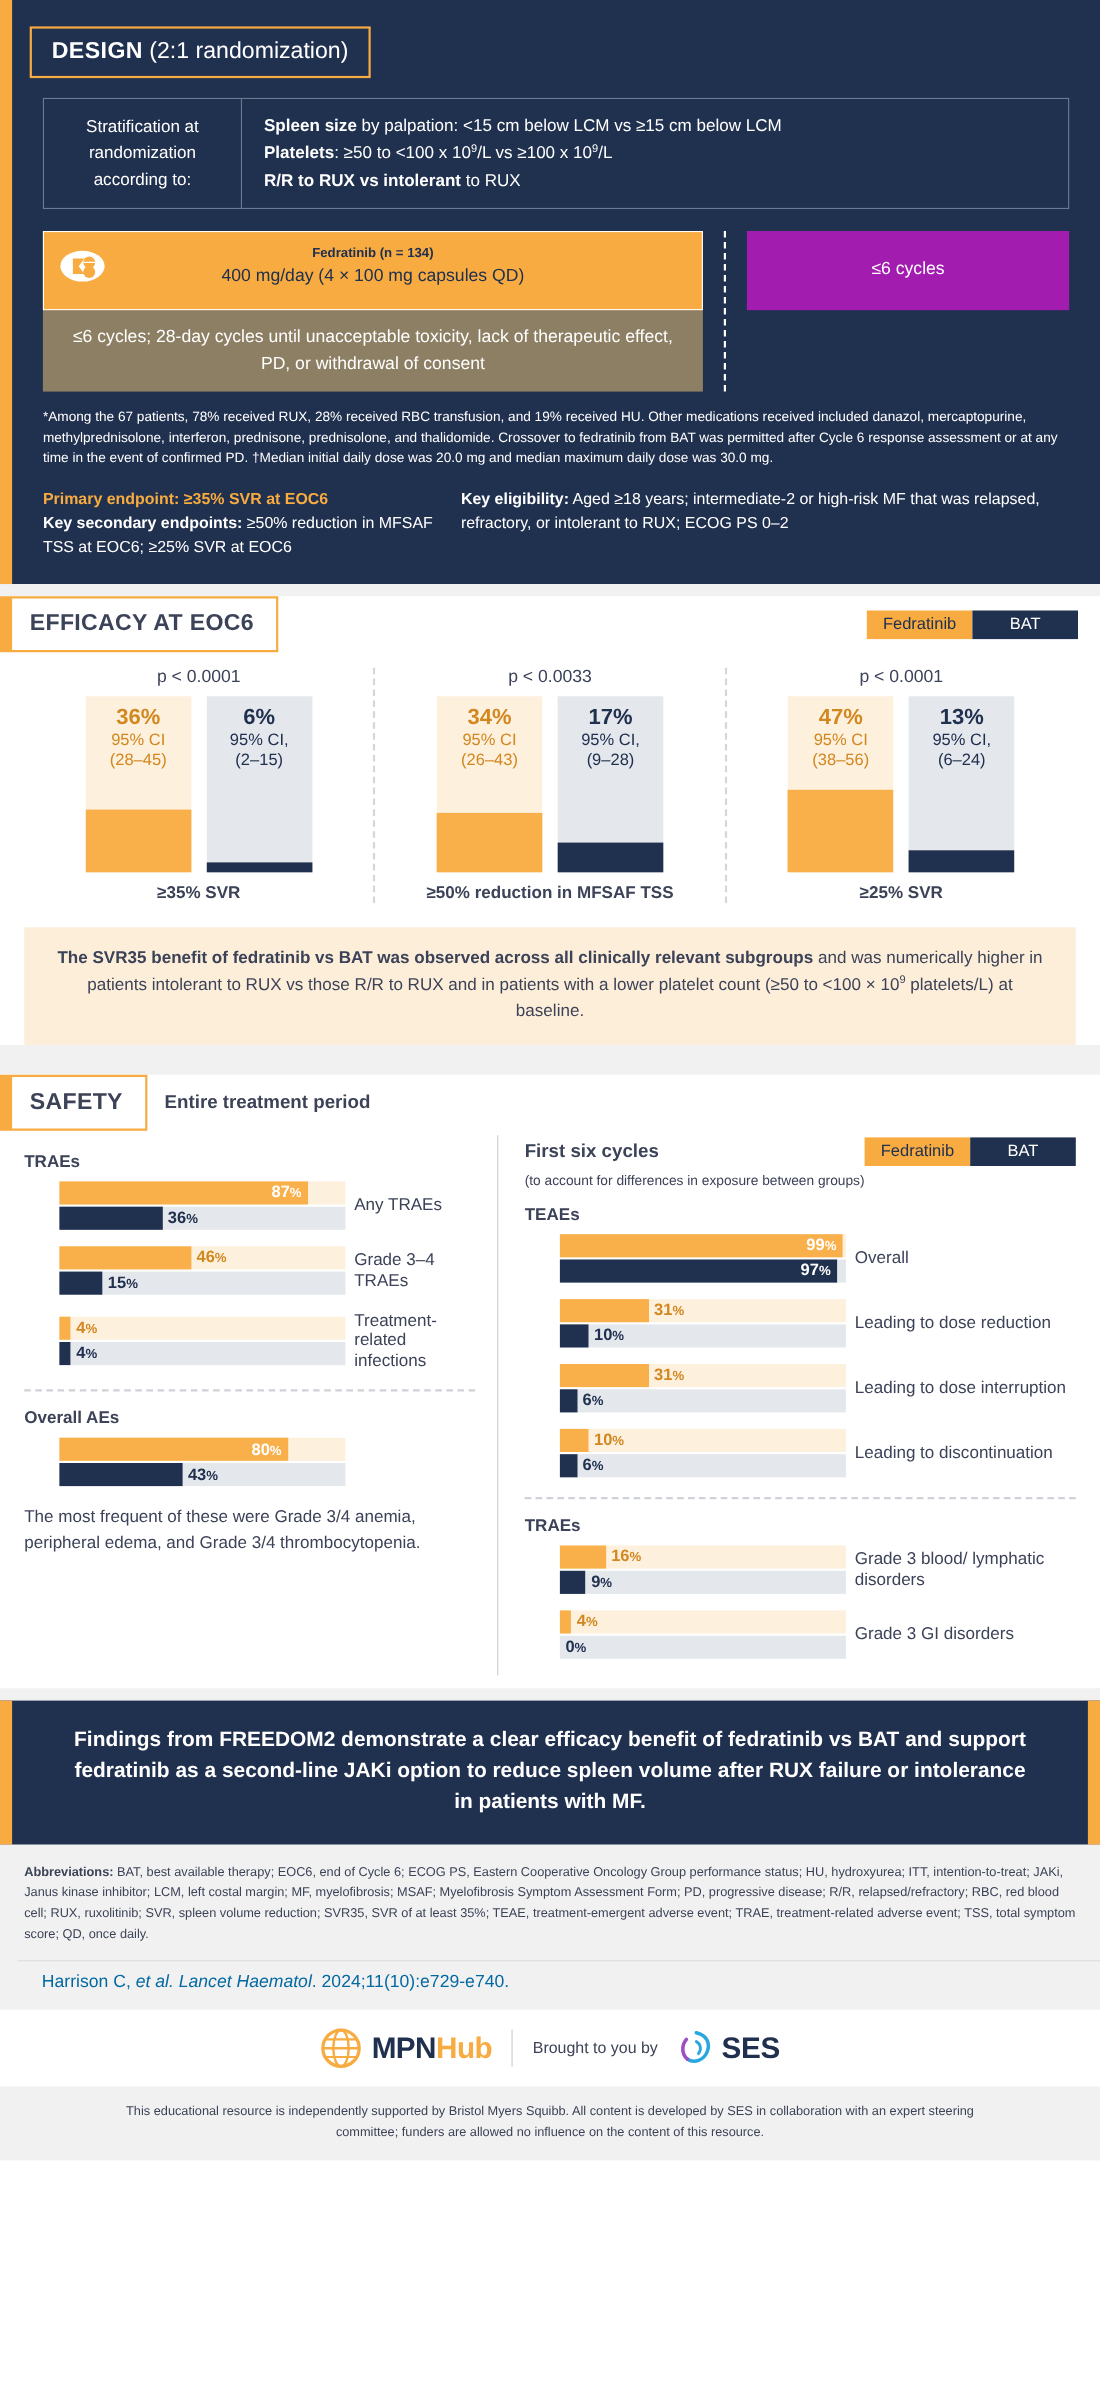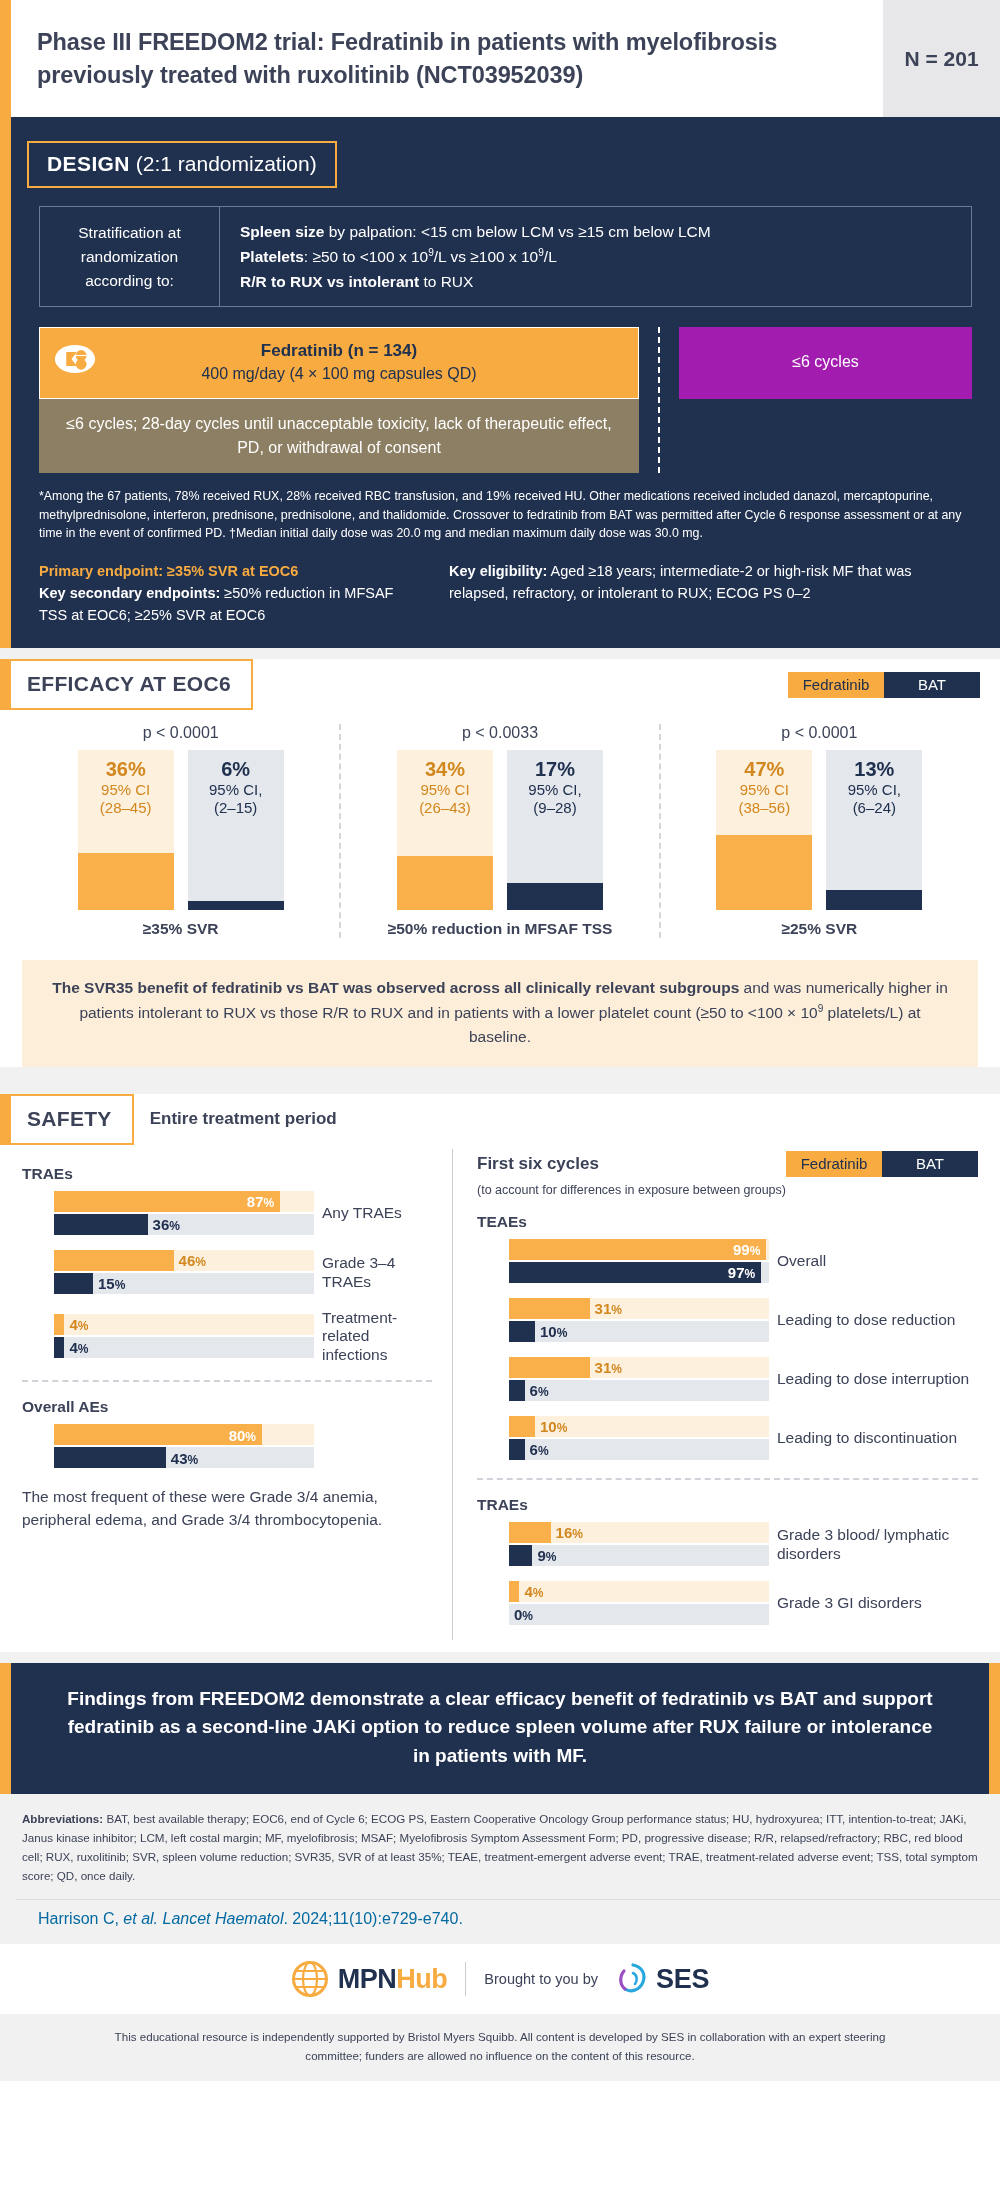--- a/index.html
+++ b/index.html
@@ -96,21 +96,21 @@
     color: #20304f;
     padding: 12px 10px 13px 10px;
     text-align: center;
     position: relative;
     min-height: 72px;
   }
   .pill-icon {
     position: absolute; left: 14px; top: 16px;
     width: 42px; height: 30px;
   }
-  .arm-fed-top .t1 { font-size: 17px; font-weight: bold; line-height: 1.3; text-align: center; }
+  .arm-fed-top .t1 { font-size: 12px; font-weight: bold; line-height: 1.3; text-align: center; }
   .arm-fed-top .t2 { font-size: 16px; margin-top: 3px; }
   .arm-fed-bot {
     background: #8d7f63;
     color: #ffffff;
     padding: 13px 22px 14px 22px;
     text-align: center;
     font-size: 16px;
     line-height: 1.45;
     min-height: 72px;
   }
@@ -146,21 +146,20 @@
   .design-foot {
     margin: 14px 28px 0 28px;
     color: #ffffff;
     font-size: 12.4px;
     line-height: 1.52;
   }
 
   .endpoints {
     display: flex;
     margin: 18px 28px 4px 28px;
-    gap: 30px;
   }
   .ep-left { width: 380px; color: #ffffff; font-size: 14.5px; line-height: 1.5; }
   .ep-left .prim { color: #f7ab40; font-weight: bold; }
   .ep-left b { font-weight: bold; }
   .ep-right { flex: 1; color: #ffffff; font-size: 14.5px; line-height: 1.5; }
   .ep-right b { font-weight: bold; }
 
   
   .section-white { background: #ffffff; }
   .gap { height: 11px; background: #f1f1f1; }
@@ -322,24 +321,20 @@
     font-size: 11.6px;
     color: #3c4257;
     line-height: 1.6;
   }
 </style>
 </head>
 <body>
 
 <div class="page">
 
-  <div class="header">
-    <div class="header-title">Phase III FREEDOM2 trial: Fedratinib in patients with myelofibrosis previously treated with ruxolitinib (NCT03952039)</div>
-    <div class="header-n">N = 201</div>
-  </div>
 
   <div class="design">
     <div class="pill-design">
       <b>DESIGN</b><span> (2:1 randomization)</span>
     </div>
 
     <div class="strat">
       <div class="strat-left">Stratification at randomization according to:</div>
       <div class="strat-right">
         <div><b>Spleen size</b><span> by palpation: &lt;15 cm below LCM vs ≥15 cm below LCM</span></div>

